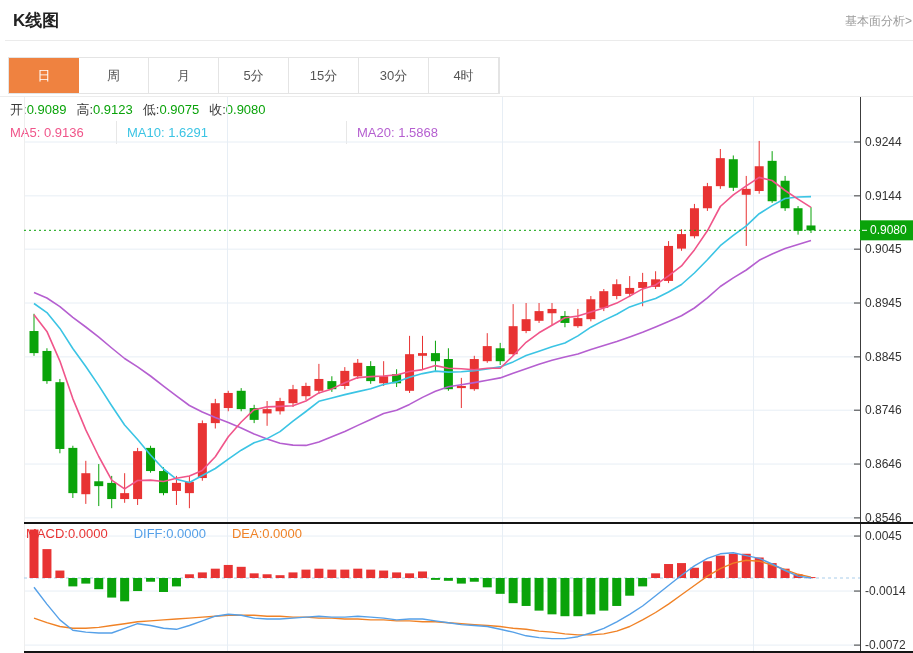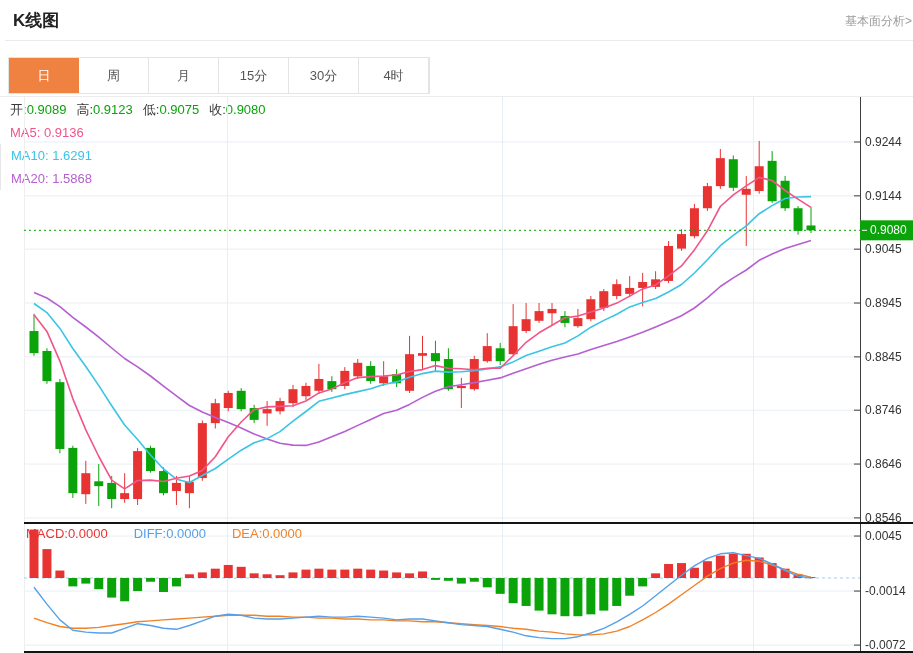--- a/index.html
+++ b/index.html
@@ -12,40 +12,41 @@
   .tab{width:70px;height:35px;line-height:35px;text-align:center;font-size:13px;color:#555;
        border-right:1px solid #e4e4e4;background:#fff;cursor:pointer;box-sizing:border-box;}
   .tab.active{background:#ef8240;color:#fff;border-right:none;}
   .chartwrap{position:absolute;left:0;top:96px;width:913px;height:557px;border-top:1px solid #ececec;padding-left:24px;}
   svg{display:block;}
   .infobar{position:absolute;left:0;top:98px;width:580px;font-size:13px;pointer-events:none;}
   .inforow1{height:23px;line-height:23px;display:flex;}
   .inforow1 .pair{margin-left:10px;text-align:center;}
   .inforow1 .lbl{color:#3a3a3a;}
   .inforow1 .val{color:#0aa30a;}
-  .inforow2{height:23px;line-height:23px;display:flex;flex-direction:column;}
+  .inforow2{height:23px;line-height:23px;display:flex;}
   .inforow2 .cell{box-sizing:border-box;padding-left:10px;}
   .inforow2 .cell.c1{width:116px;}
   .inforow2 .cell.c2{width:230px;border-left:1px solid #e7e7e7;}
   .inforow2 .cell.c3{width:180px;border-left:1px solid #e7e7e7;}
   .macdinfo{position:absolute;left:26px;top:526px;font-size:13px;pointer-events:none;}
   .macdinfo span{margin-right:26px;}
 </style>
 </head>
 <body>
 
 <div class="header">
   <div class="page-title">K线图</div>
   <a class="fa-link">基本面分析&gt;</a>
 </div>
 
 <div class="tabbar" id="tabbar">
     <div class="tab active">日</div>
     <div class="tab">周</div>
     <div class="tab">月</div>
+    <div class="tab">5分</div>
     <div class="tab">15分</div>
     <div class="tab">30分</div>
     <div class="tab">4时</div>
   </div>
 
 <div class="infobar">
   <div class="inforow1" id="inforow1">
       <span class="pair"><span class="lbl">开:</span><span class="val">0.9089</span></span>
       <span class="pair"><span class="lbl">高:</span><span class="val">0.9123</span></span>
       <span class="pair"><span class="lbl">低:</span><span class="val">0.9075</span></span>

